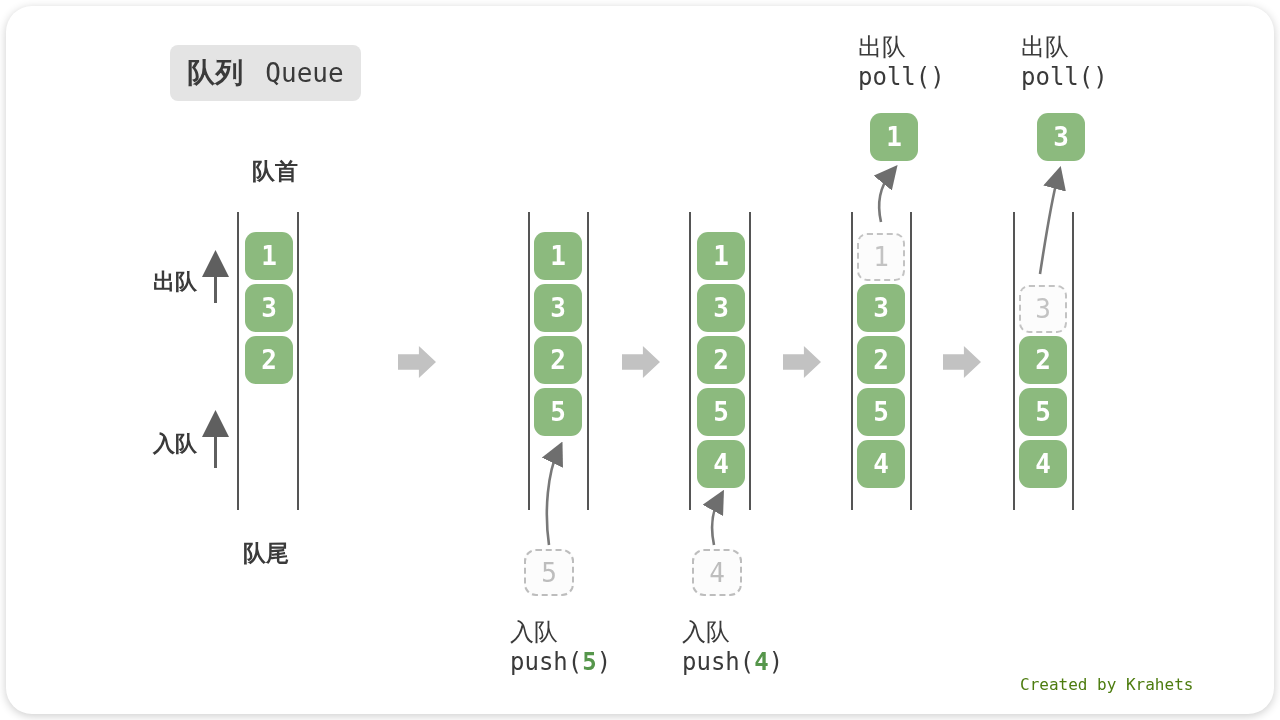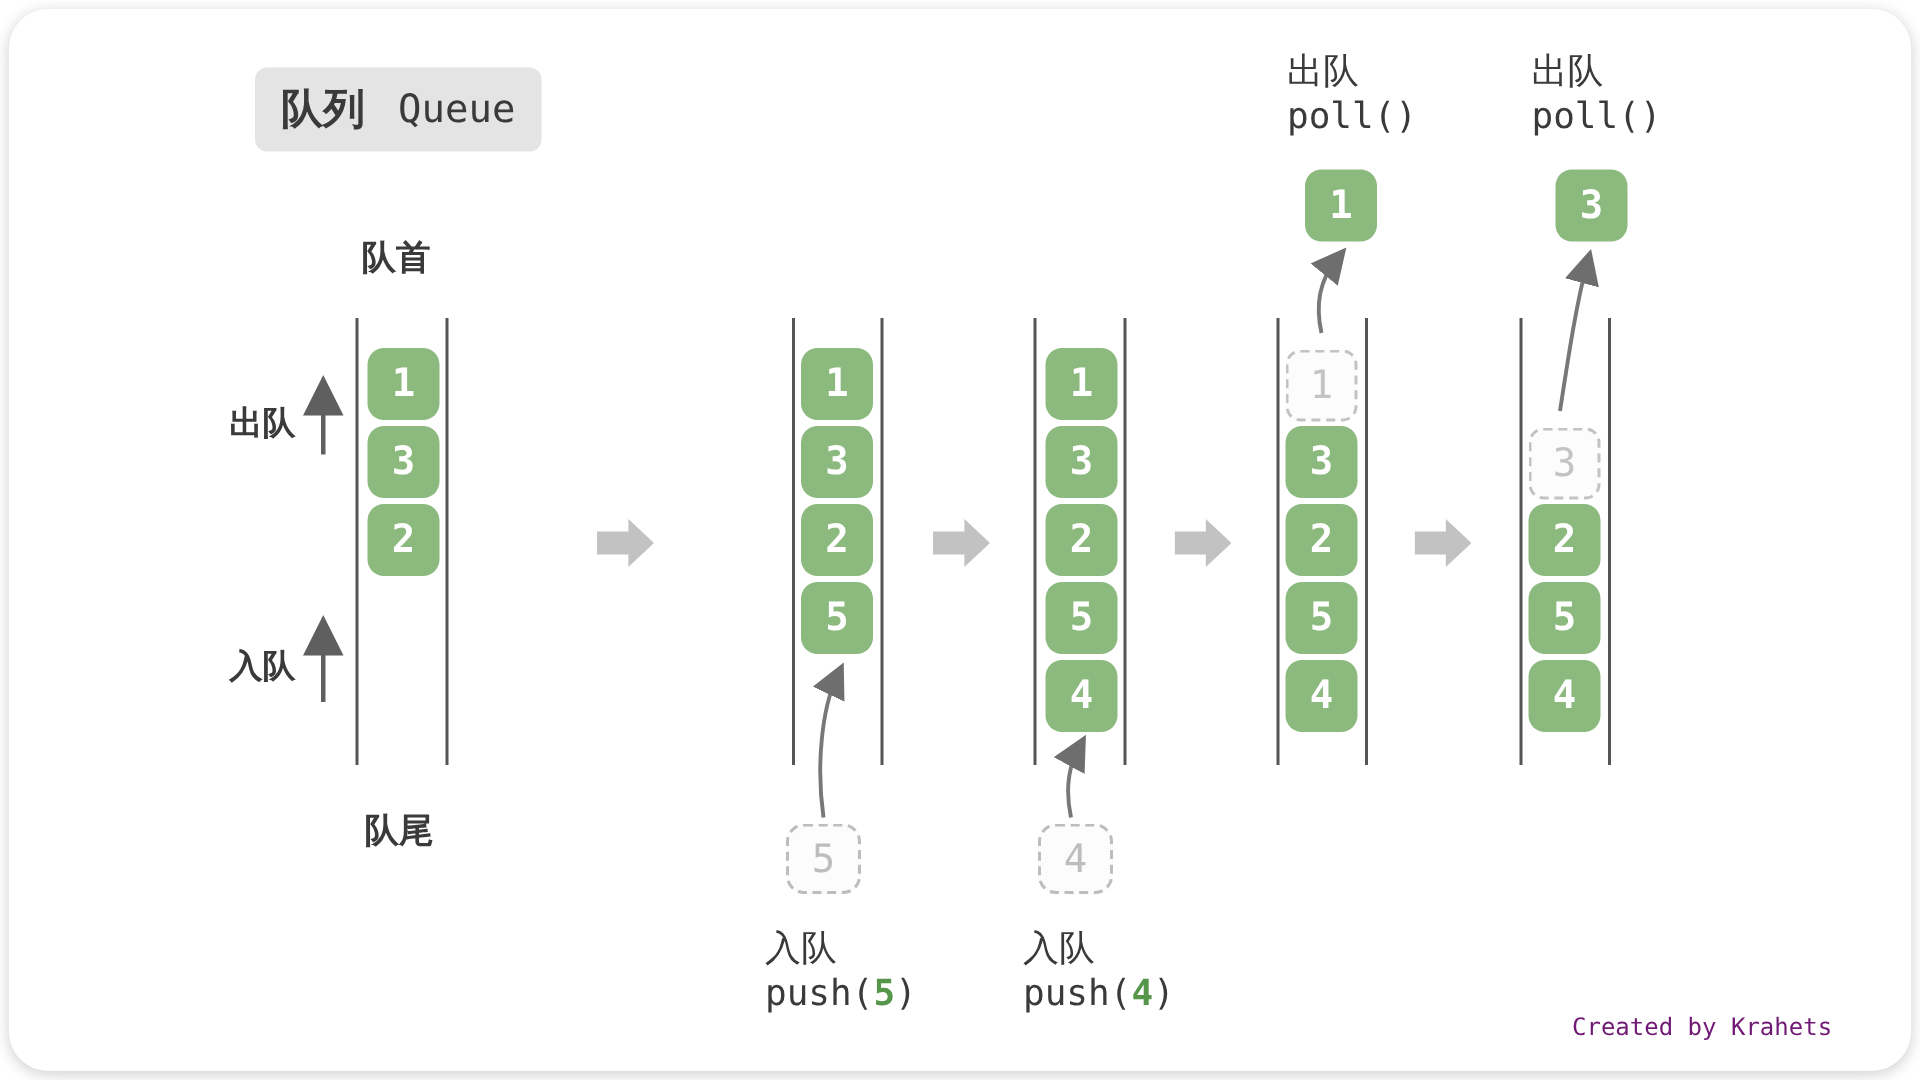--- a/index.html
+++ b/index.html
@@ -49,37 +49,37 @@
     clip-path:polygon(0 26%,55% 26%,55% 0,100% 50%,55% 100%,55% 74%,0 74%);
   }
 
   
   .op{position:absolute;white-space:nowrap;}
   .op .op-zh{font-size:24px;display:block;}
   .op .op-code{font-size:24px;display:block;font-family:"DejaVu Sans Mono","Liberation Mono",monospace;}
   .op .arg{color:var(--arg-green,#56964b);font-weight:bold;}
 
   #watermark{
-    position:absolute;left:1048px;top:675px;font-size:16px;color:#701a75;
+    position:absolute;left:1020px;top:675px;font-size:16px;color:#4d7c0f;
     font-family:"DejaVu Sans Mono","Liberation Mono",monospace;white-space:nowrap;
   }
   svg.overlay{position:absolute;left:0;top:0;width:1280px;height:720px;pointer-events:none;}
 </style>
 </head>
 <body>
 
 <div id="canvas">
   <div id="card"></div>
 
   <div id="title-badge">
     <span class="zh">队列</span>
     <span class="en">Queue</span>
   </div>
 
-  <div class="lbl" style="left:224px;top:156px;width:80px;">队首</div>
+  <div class="lbl" style="left:235px;top:156px;width:80px;">队首</div>
   <div class="lbl" style="left:226px;top:538px;width:80px;">队尾</div>
   <div class="lbl" style="left:150px;top:267px;width:50px;font-size:22px;">出队</div>
   <div class="lbl" style="left:150px;top:429px;width:50px;font-size:22px;">入队</div>
 
   <svg class="overlay" viewBox="0 0 1280 720">
     <defs>
       <marker id="ah" markerWidth="9" markerHeight="9" refX="5" refY="4.5" orient="auto">
         <path d="M0,0 L9,4.5 L0,9 z" fill="#6e6e6e"></path>
       </marker>
       <marker id="ahd" markerWidth="9" markerHeight="9" refX="5" refY="4.5" orient="auto">

